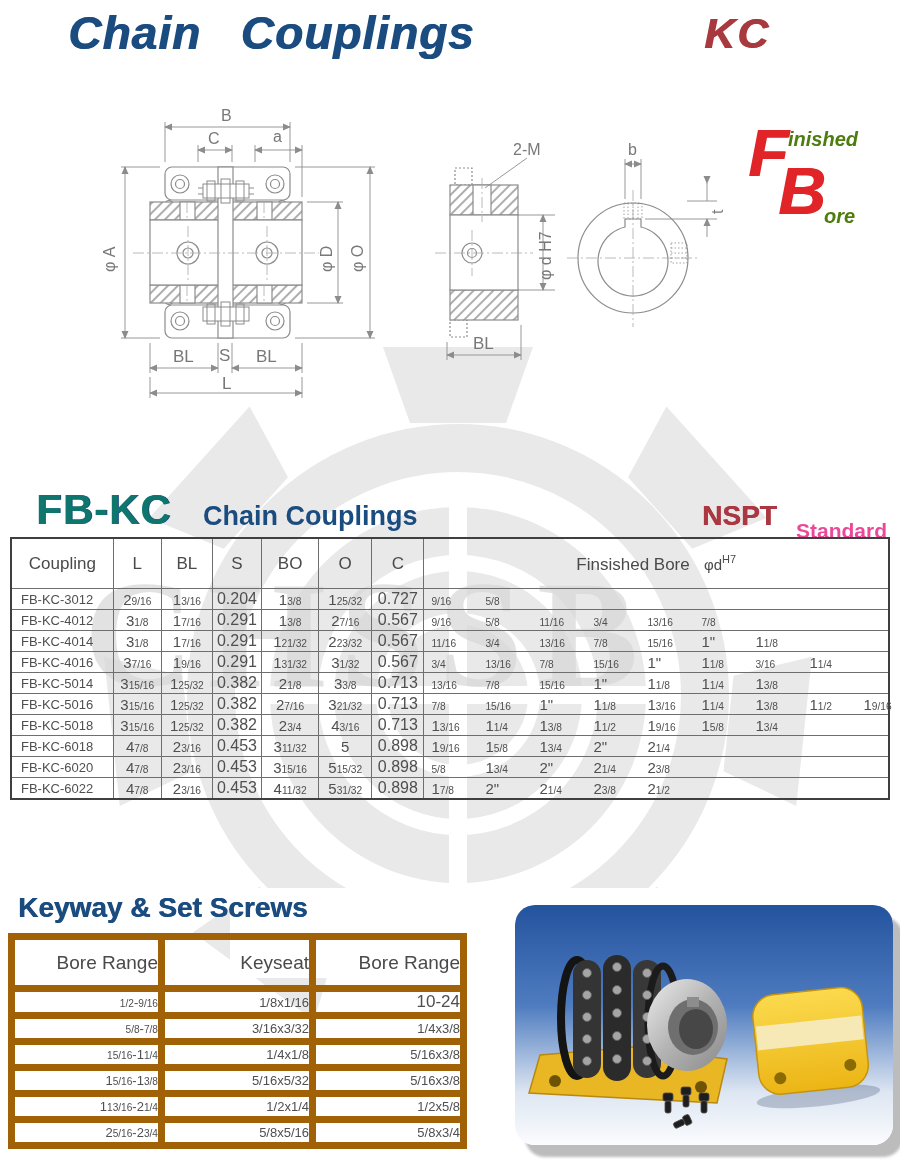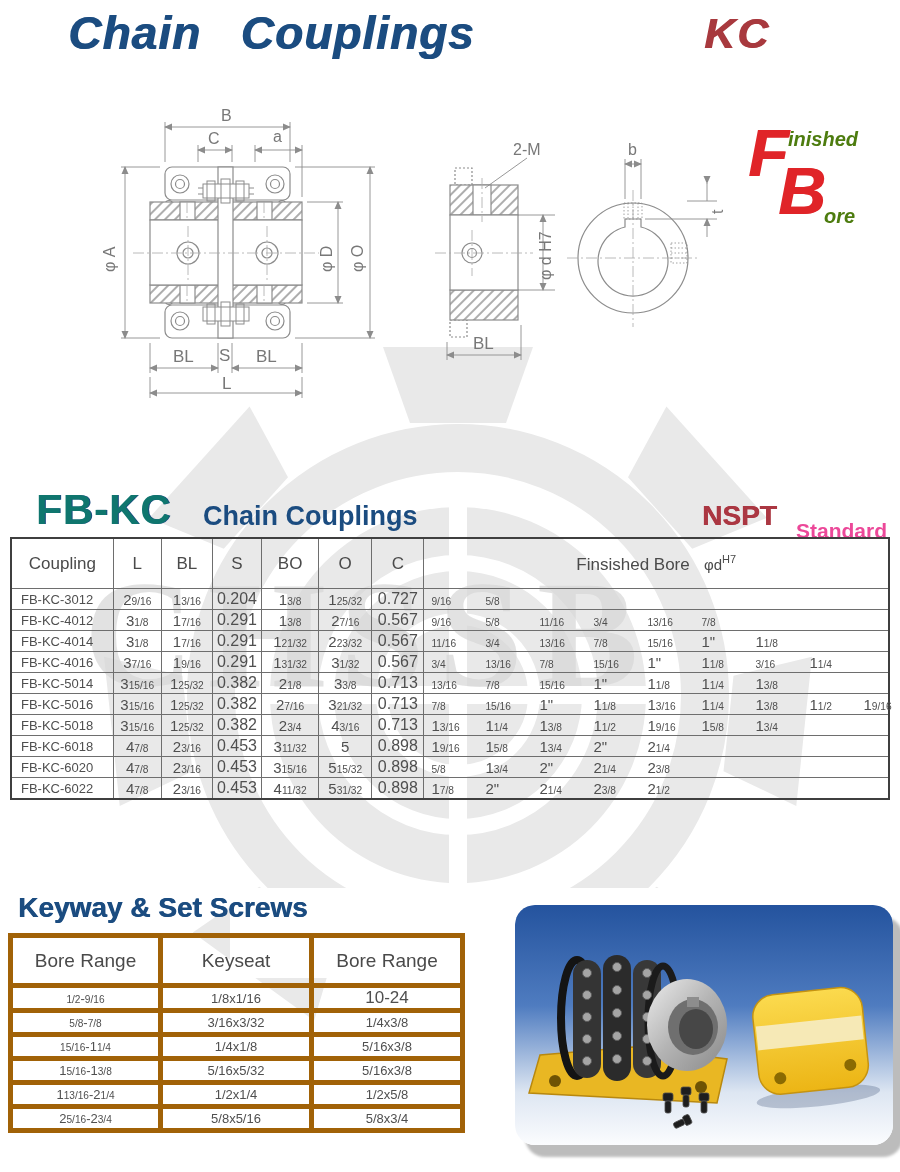--- a/index.html
+++ b/index.html
@@ -70,21 +70,21 @@
   td.bore-cell{padding-left:4px;}
   .bore-row{display:flex;align-items:center;}
   .bore{flex:0 0 51px;width:51px;text-align:left;padding-left:3px;font-size:15px;overflow:visible;}
 
   
   .keyway-title{position:absolute;left:18px;top:892px;font-size:28px;font-weight:bold;color:#1b4c80;text-shadow:.6px 0 0 #1b4c80;}
   .keyway-table{
     position:absolute;left:8px;top:933px;width:452px;table-layout:fixed;
     border:2px solid #3f3f3f;
   }
-  .keyway-table th,.keyway-table td{border:5px solid #a16207;padding:0;text-align:center;}
+  .keyway-table th,.keyway-table td{border:7px solid #a16207;padding:0;text-align:right;}
   .keyway-table th{height:45px;font-size:19px;font-weight:normal;color:#4a4a4a;}
   .keyway-table td{height:19px;font-size:13px;color:#4f4f4f;white-space:nowrap;}
   .keyway-table tbody tr:first-child td:nth-child(3){font-size:17px;}
   .keyway-table td .fr{font-size:78%;}
 
   
   .photo{
     position:absolute;left:515px;top:905px;width:378px;height:240px;
     border-radius:20px;box-shadow:10px 12px 3px #bcbcbc;overflow:hidden;
   }

